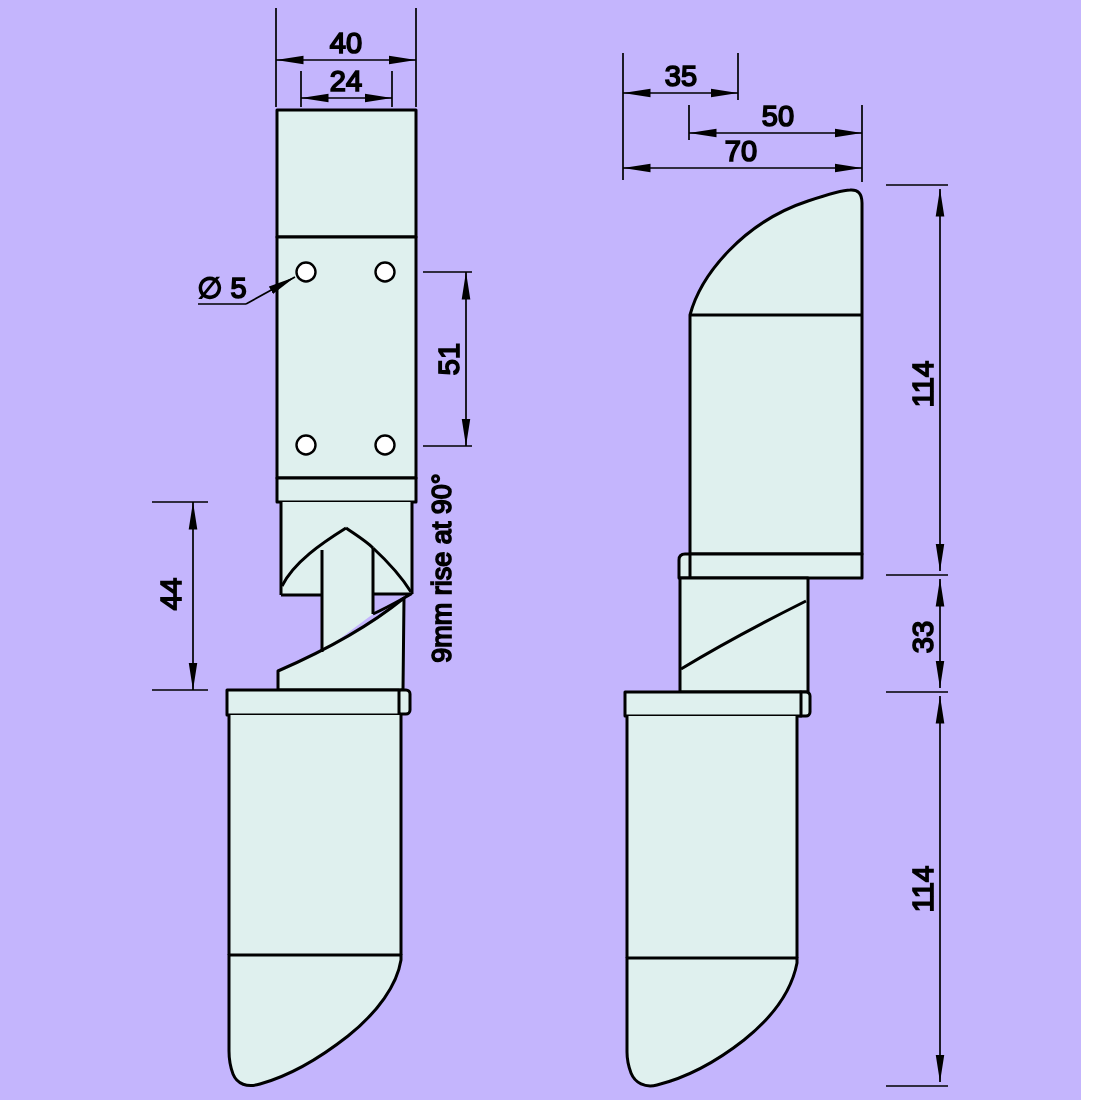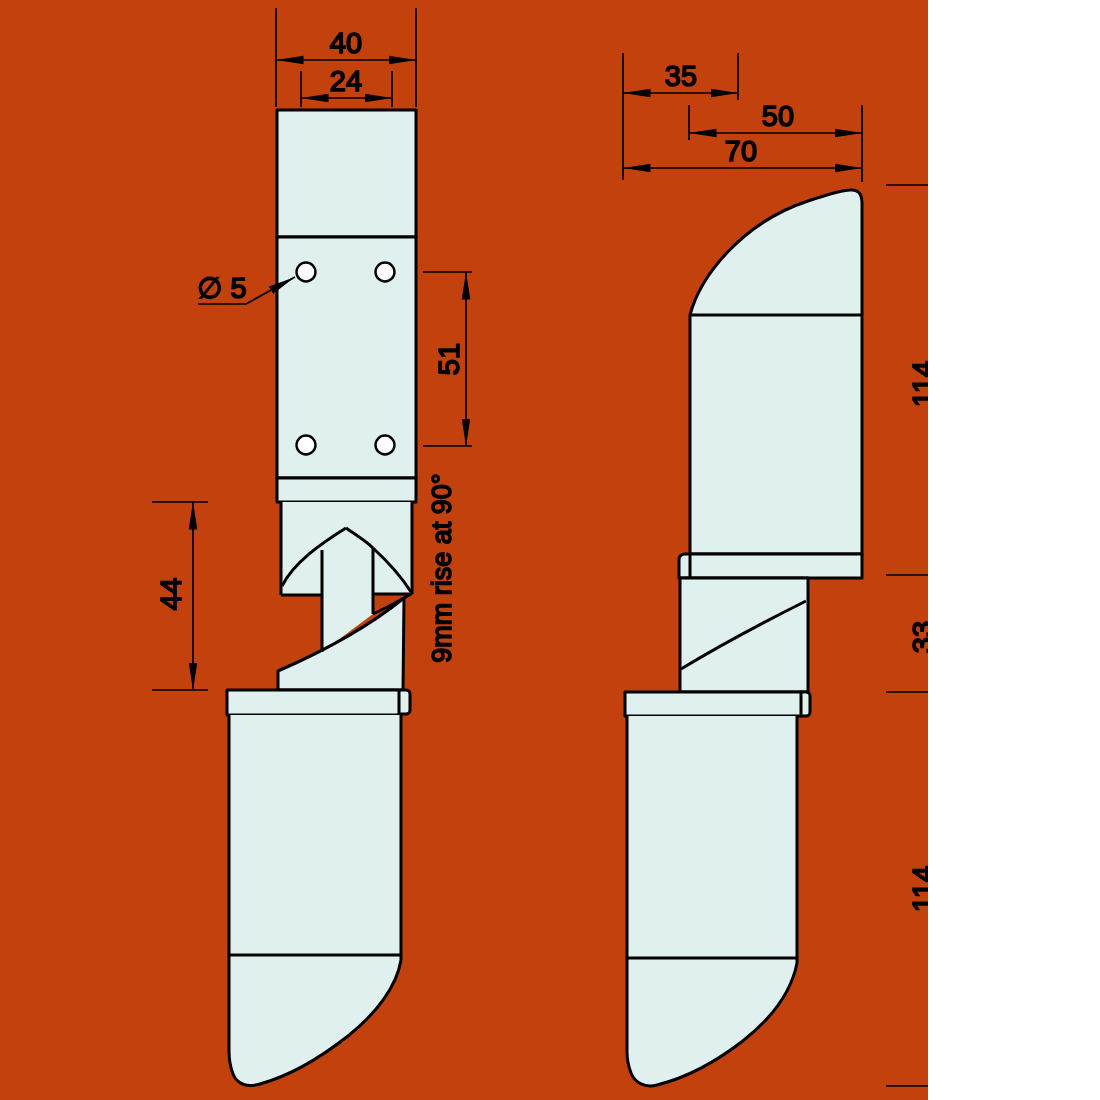--- a/index.html
+++ b/index.html
@@ -1,16 +1,16 @@
 <!DOCTYPE html>
 <html><head>
 <meta charset="utf-8">
 <style>
   html,body{margin:0;padding:0;background:#ffffff;}
-  .canvas{width:928px;height:1100px;position:relative;background:#c2410c;overflow:hidden;}
+  .canvas{width:1081px;height:1100px;position:relative;background:#c4b5fd;overflow:hidden;}
   svg{display:block;}
   .part{stroke:#000;stroke-width:3;stroke-linejoin:round;}
   .fill-only{stroke:none;}
   .iline{fill:none;stroke:#000;stroke-width:3;stroke-linejoin:round;stroke-linecap:butt;}
   .hole{fill:#ffffff;stroke:#000;stroke-width:2.4;}
   .dim{fill:none;stroke:#000;stroke-width:1.7;}
   text{font-family:"Liberation Sans",sans-serif;font-size:29px;fill:#000;text-anchor:middle;}
   .note-text{font-size:27px;}
 </style>
 </head>

